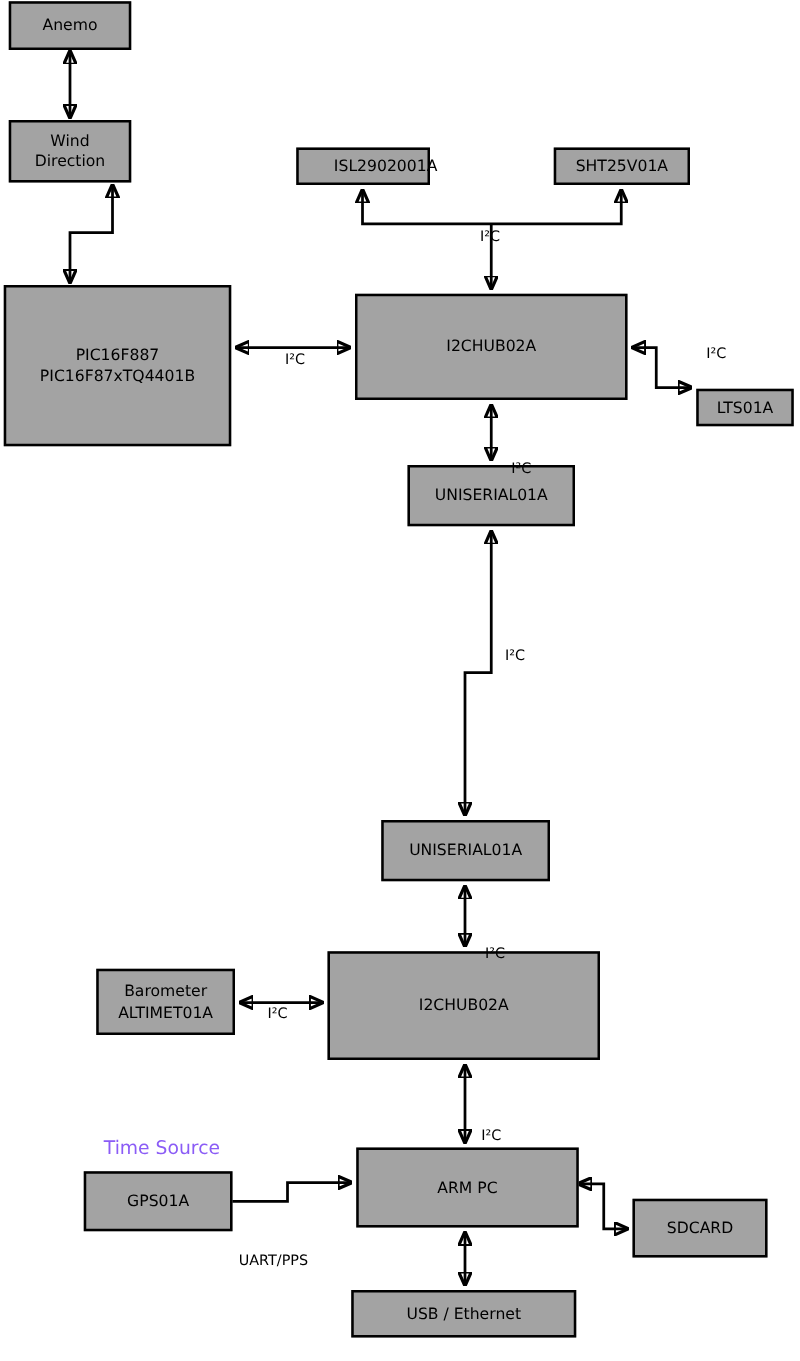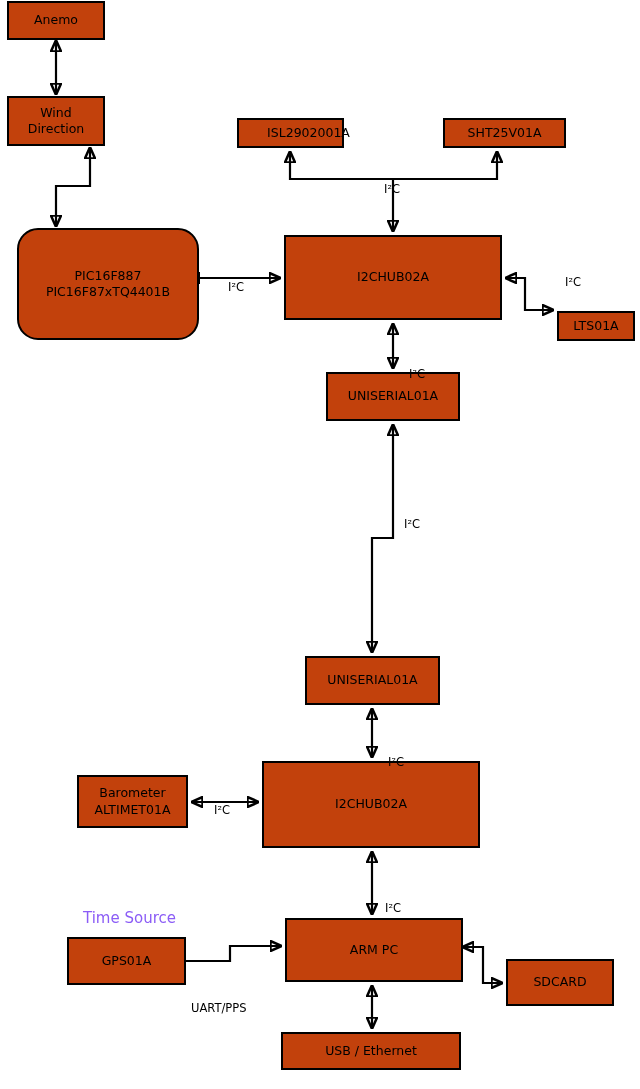--- a/index.html
+++ b/index.html
@@ -12,21 +12,21 @@
     width: 640px;
     height: 1089px;
     background: #ffffff;
     font-family: "DejaVu Sans", "Liberation Sans", sans-serif;
     overflow: hidden;
   }
   .node {
     position: absolute;
     box-sizing: border-box;
     border: 2px solid #000000;
-    background: #c2410c;
+    background: #a3a3a3;
     display: flex;
     align-items: center;
     justify-content: center;
     text-align: center;
     color: #000000;
     font-size: 12.5px;
     line-height: 1.32;
     white-space: pre-line;
     z-index: 3;
   }
@@ -101,26 +101,26 @@
     <path d="M 463 947 L 483 947 L 483 983 L 502 983" marker-start="url(#arrow)" marker-end="url(#arrow)"></path>
 
     <line x1="372" y1="986" x2="372" y2="1028" marker-start="url(#arrow)" marker-end="url(#arrow)"></line>
   </svg>
 
   <div class="node" style="left:7px; top:1px; width:98px; height:39px;">Anemo</div>
 
   <div class="node" style="left:7px; top:96px; width:98px; height:50px;">Wind
 Direction</div>
 
-  <div class="node" style="left:17px; top:228px; width:182px; height:112px;border-radius:21px;">PIC16F887
+  <div class="node" style="left:3px; top:228px; width:182px; height:129px;">PIC16F887
 PIC16F87xTQ4401B</div>
 
   <div class="node" style="left:237px; top:118px; width:107px; height:30px;padding-left:36px;">ISL2902001A</div>
 
-  <div class="node" style="left:443px; top:118px; width:123px; height:30px;">SHT25V01A</div>
+  <div class="node" style="left:443px; top:118px; width:109px; height:30px;">SHT25V01A</div>
 
   <div class="node" style="left:284px; top:235px; width:218px; height:85px;">I2CHUB02A</div>
 
   <div class="node" style="left:557px; top:311px; width:78px; height:30px;">LTS01A</div>
 
   <div class="node" style="left:326px; top:372px; width:134px; height:49px;">UNISERIAL01A</div>
 
   <div class="node" style="left:305px; top:656px; width:135px; height:49px;">UNISERIAL01A</div>
 
   <div class="node" style="left:262px; top:761px; width:218px; height:87px;">I2CHUB02A</div>

